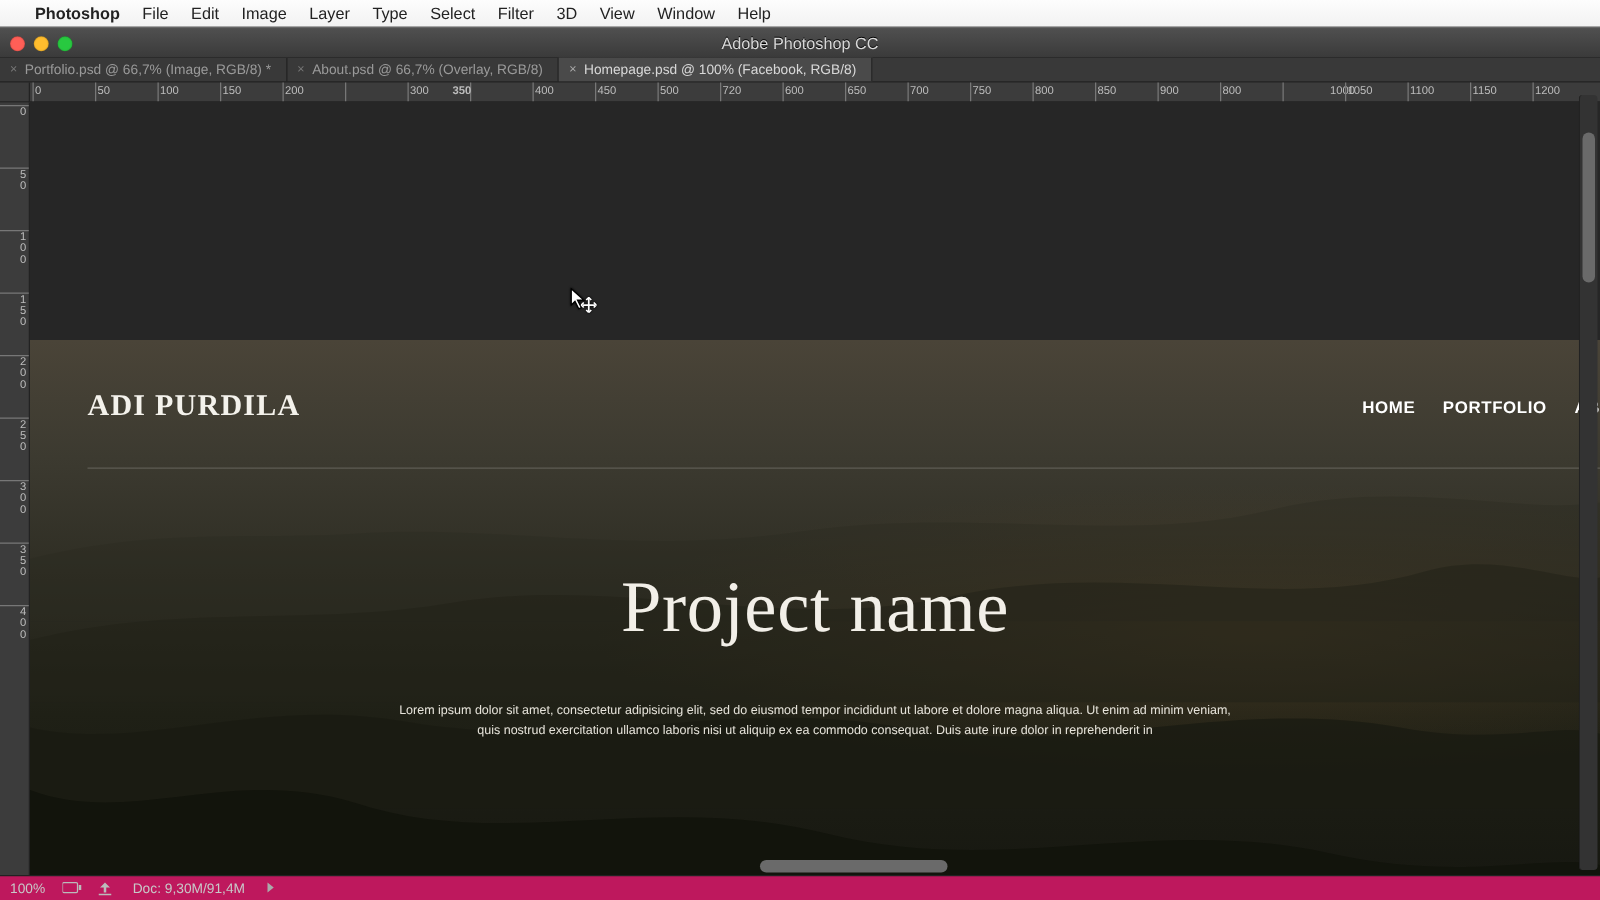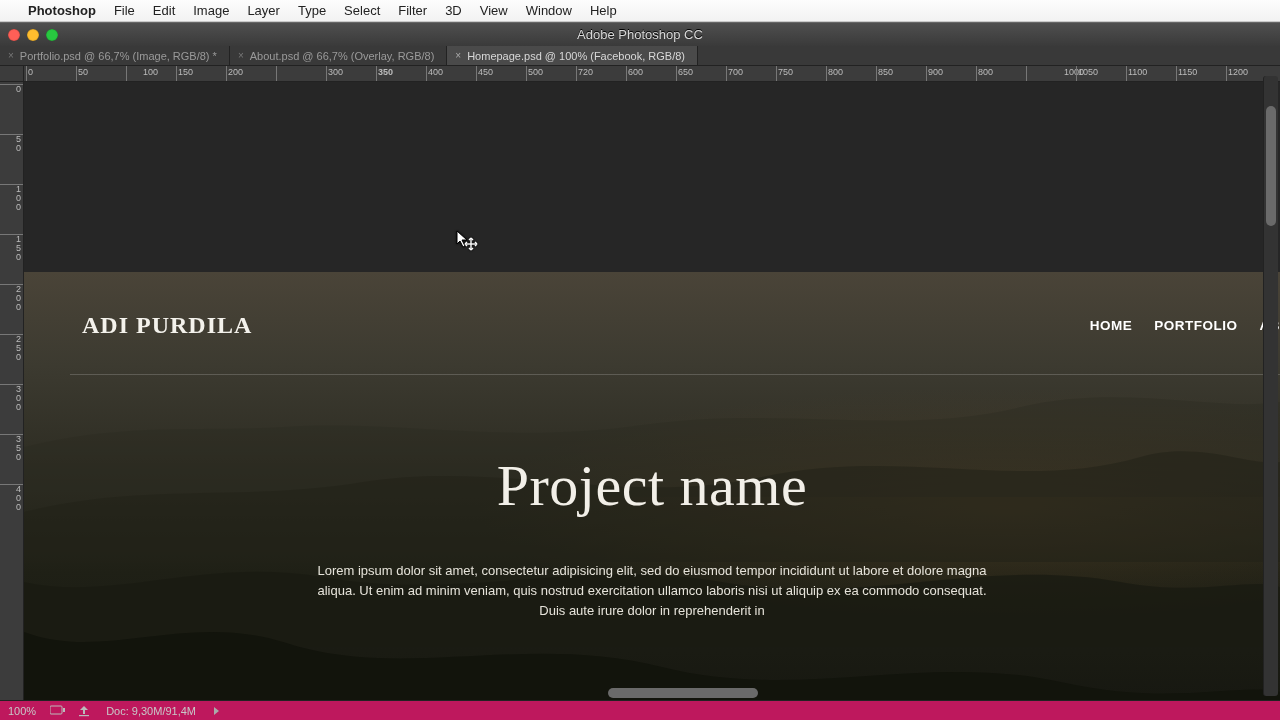--- a/index.html
+++ b/index.html
@@ -41,28 +41,28 @@
   .canvas-dark { position:absolute; left:0; right:0; top:0; height:190px; background:#262626;}
   .design { position:absolute; left:0; right:0; top:190px; bottom:0; overflow:hidden;}
   .design-bg {
     position:absolute; inset:0;
     background:
       radial-gradient(ellipse 60% 40% at 78% 55%, rgba(90,70,40,.45), transparent 70%),
       linear-gradient(180deg, #4a4438 0%, #3c3a30 22%, #2e2d23 45%, #1f2016 70%, #171811 100%);
   }
   .ridge { position:absolute; left:0; right:0; }
   .ridge svg { width:100%; height:100%; display:block; }
-  .header-row { position:absolute; left:58px; right:0; top:40px; display:flex; align-items:center; justify-content:space-between;}
+  .header-row { position:absolute; left:46px; right:0; top:40px; display:flex; align-items:center; justify-content:space-between;}
   .logo { font-family: Georgia, "Times New Roman", serif; font-weight:700; color:#f4f2ec; font-size:24px; letter-spacing:1px;}
   .nav { display:flex; gap:22px; padding-right:0;}
   .nav span { color:#fff; font-weight:700; font-size:13.5px; letter-spacing:.5px;}
   .hr { position:absolute; left:46px; right:0; top:102px; height:1px; background:rgba(255,255,255,.18);}
   .hero { position:absolute; left:0; right:0; top:180px; text-align:center; color:#f2efe8;}
   .hero h1 { font-family: Georgia, "Times New Roman", serif; font-weight:400; font-size:58px; letter-spacing:.5px;}
-  .hero p { max-width:680px; margin:42px auto 17px; font-size:13px; line-height:1.55; color:#e6e3da; font-weight:400;}
+  .hero p { max-width:680px; margin:42px auto 17px; font-size:10px; line-height:1.55; color:#e6e3da; font-weight:400;}
   .cta-clip { overflow:hidden; height:22px; display:inline-block;}
 
   
   .cursor { position:absolute; width:22px; height:22px; pointer-events:none;}
   .cursor svg { filter: drop-shadow(0 0 1px #000);}
 
   
   .vscroll { position:absolute; right:2px; top:76px; bottom:24px; width:15px; background:#333; border-left:1px solid #222; border-radius:3px;}
   .vscroll .thumb { position:absolute; left:2px; right:2px; top:30px; height:120px; background:#6a6a6a; border-radius:6px;}
   .hscroll-track { position:absolute; left:24px; right:18px; bottom:0; height:14px; }
@@ -120,31 +120,31 @@
 
 <div class="workspace">
   <div class="ruler-corner"></div>
 
   <div class="ruler-h" id="rulerH">
       <div class="tick" style="left: 2px;"></div>
       <div class="lbl" style="left: 2px;">0</div>
       <div class="tick" style="left: 52px;"></div>
       <div class="lbl" style="left: 52px;">50</div>
       <div class="tick" style="left: 102px;"></div>
-      <div class="lbl" style="left: 102px; padding-left: 15px;">100</div>
+      <div class="lbl" style="left: 102px;">100</div>
       <div class="tick" style="left: 152px;"></div>
       <div class="lbl" style="left: 152px;">150</div>
       <div class="tick" style="left: 202px;"></div>
       <div class="lbl" style="left: 202px;">200</div>
       <div class="tick" style="left: 252px;"></div>
       <div class="lbl" style="left: 252px; margin-top: 32px;">250</div>
       <div class="tick" style="left: 302px;"></div>
       <div class="lbl" style="left: 302px;">300</div>
       <div class="tick" style="left: 352px;"></div>
-      <div class="lbl" style="left: 352px; font-weight: bold;">350</div>
+      <div class="lbl" style="left: 336px; font-weight: bold;">350</div>
       <div class="tick" style="left: 402px;"></div>
       <div class="lbl" style="left: 402px;">400</div>
       <div class="tick" style="left: 452px;"></div>
       <div class="lbl" style="left: 452px;">450</div>
       <div class="tick" style="left: 502px;"></div>
       <div class="lbl" style="left: 502px;">500</div>
       <div class="tick" style="left: 552px;"></div>
       <div class="lbl" style="left: 552px;">720</div>
       <div class="tick" style="left: 602px;"></div>
       <div class="lbl" style="left: 602px;">600</div>

